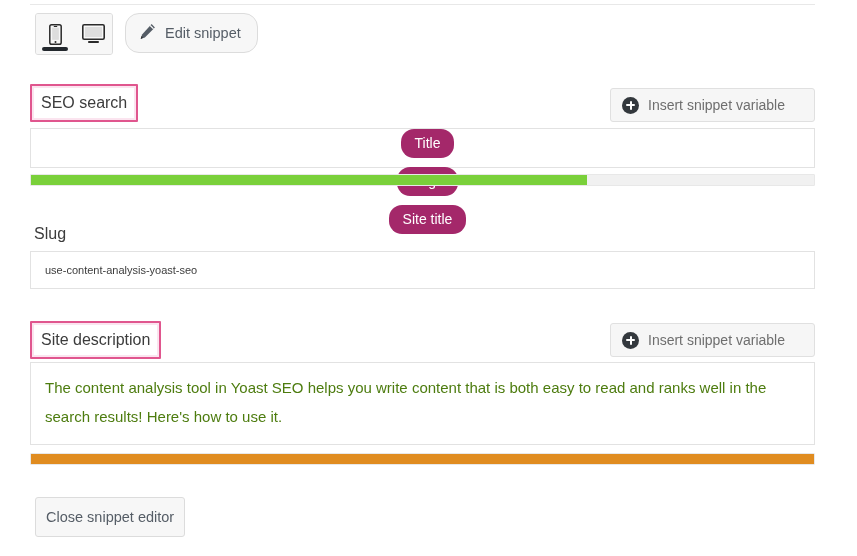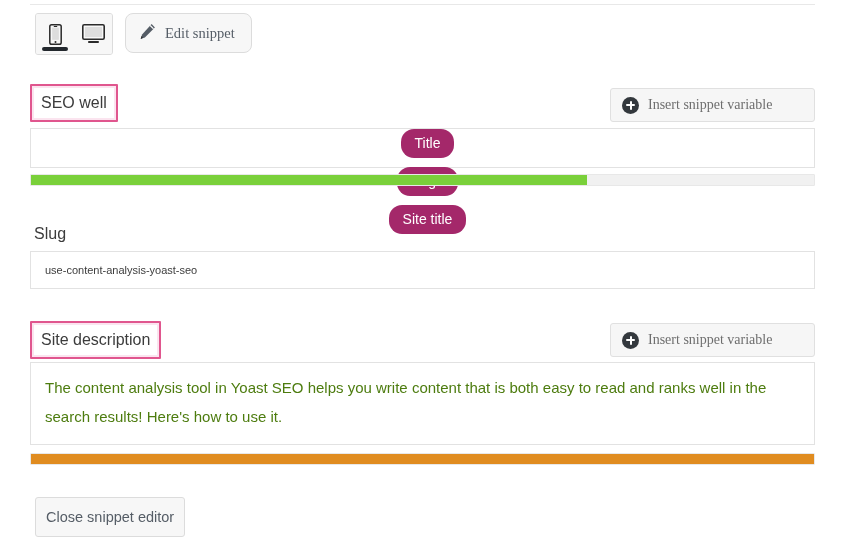--- a/index.html
+++ b/index.html
@@ -75,25 +75,25 @@
   .device-btn svg { display: block; }
 
   .edit-snippet-btn {
     height: 40px;
     display: flex;
     align-items: center;
     gap: 9px;
     padding: 0 16px 0 13px;
     background: #f7f7f7;
     border: 1px solid #dcdcdc;
-    border-radius: 8px;
+    border-radius: 14px;
     font-size: 14.5px;
     color: #555d66;
     cursor: pointer;
-    font-family: Liberation Serif, serif;
+    font-family: Liberation Sans, sans-serif;
     white-space: nowrap;
   }
 
   
   .field-label {
     position: absolute;
     font-size: 16px;
     color: #3c3c3c;
     line-height: 1.2;
   }
@@ -115,21 +115,21 @@
     display: flex;
     align-items: center;
     gap: 9px;
     padding: 0 14px 0 11px;
     background: #f6f6f6;
     border: 1px solid #e0e0e0;
     border-radius: 3px;
     font-size: 14px;
     color: #6e6e6e;
     cursor: pointer;
-    font-family: Liberation Serif, serif;
+    font-family: Liberation Sans, sans-serif;
     white-space: nowrap;
   }
   .plus-icon {
     width: 17px;
     height: 17px;
     border-radius: 50%;
     background: #33383d;
     position: relative;
     flex: 0 0 auto;
   }
@@ -256,21 +256,21 @@
           <path d="M12.6 1.1 L15.9 4.4 L5.9 14.4 L1.6 15.9 L3.1 11.6 Z" fill="#555d66"></path>
           <path d="M2.6 13.1 L3.9 14.4 L1.6 15.9 Z" fill="#2b2b2b"></path>
           <line x1="11.2" y1="2.5" x2="14.5" y2="5.8" stroke="#ffffff" stroke-width="1.1"></line>
         </svg>
       </span>
       <span>Edit snippet</span>
     </button>
   </div>
 
   <div class="field-label highlight" style="left:30px; top:84px;">
-    <span>SEO well</span>
+    <span>SEO search</span>
   </div>
 
   <button class="insert-var-btn" style="left:610px; top:88px; width:205px;">
     <span class="plus-icon"></span>
     <span>Insert snippet variable</span>
   </button>
 
   <div class="input-box" style="left:30px; top:128px; width:785px; height:40px;">
     <div class="chips-row">
       <span class="chip">Title</span>

